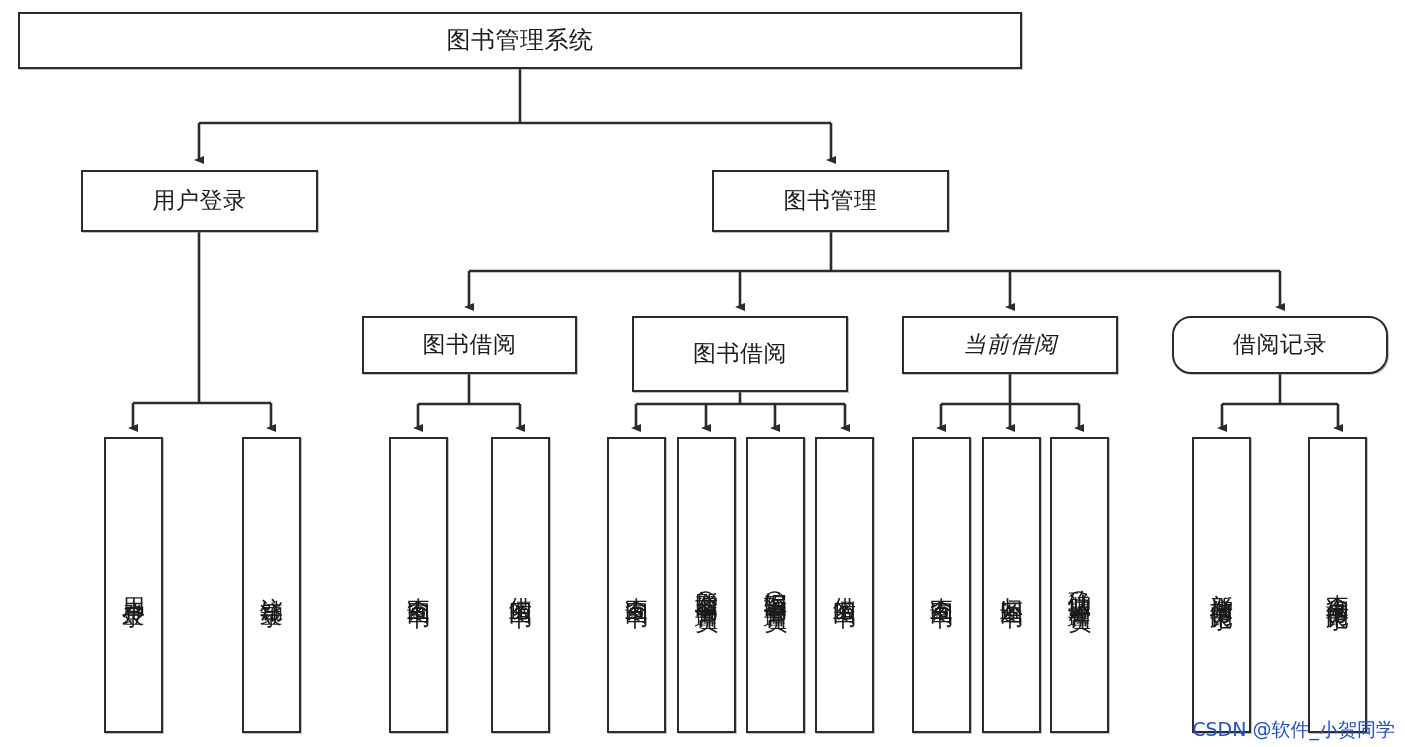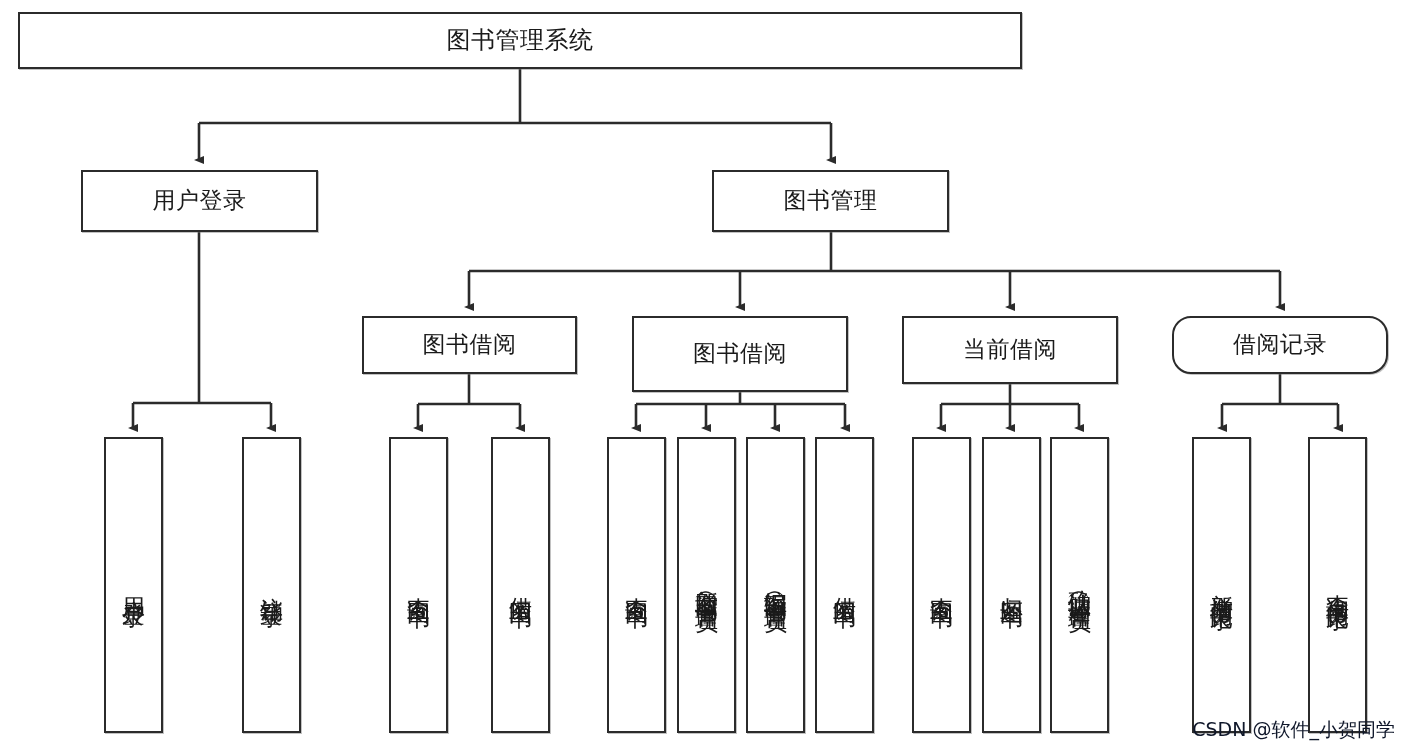--- a/index.html
+++ b/index.html
@@ -57,21 +57,21 @@
     text-orientation: upright;
     font-size: 23px;
     letter-spacing: 3px;
     line-height: 1;
   }
   #watermark {
     position: absolute;
     right: 10px;
     bottom: 4px;
     font-size: 19px;
-    color: #0f172a;
+    color: #1d4ed8;
     white-space: nowrap;
     font-family: "DejaVu Sans", "Liberation Sans", sans-serif;
     pointer-events: none;
   }
 </style>
 </head>
 <body>
 
 <div id="diagram-root">
 
@@ -135,21 +135,21 @@
   <div class="node node-h" style="left:712px; top:170px; width:237px; height:62px;">
     <span class="node-label">图书管理</span>
   </div>
 
   <div class="node node-h" style="left:362px; top:316px; width:215px; height:58px;">
     <span class="node-label">图书借阅</span>
   </div>
   <div class="node node-h" style="left:632px; top:316px; width:216px; height:76px;">
     <span class="node-label">图书借阅</span>
   </div>
-  <div class="node node-h" style="left:902px; top:316px; width:216px; height:68px;">
+  <div class="node node-h" style="left:902px; top:316px; width:216px; height:58px;font-style:italic;">
     <span class="node-label">当前借阅</span>
   </div>
   <div class="node node-h" style="left:1172px; top:316px; width:216px; height:58px;border-radius:19px;">
     <span class="node-label">借阅记录</span>
   </div>
 
   <div class="node node-v" style="left:104px; top:437px; width:59px; height:296px;">
     <span class="node-label">用户登录</span>
   </div>
   <div class="node node-v" style="left:242px; top:437px; width:59px; height:296px;">

